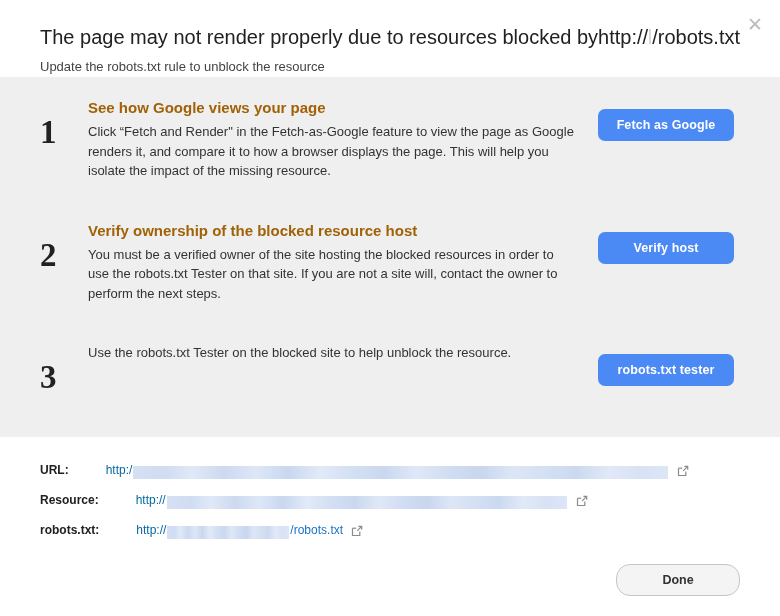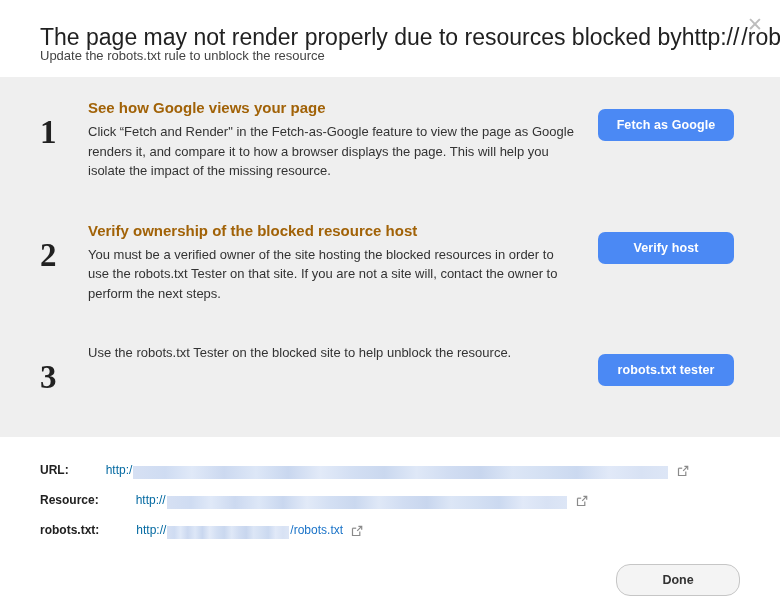--- a/index.html
+++ b/index.html
@@ -17,31 +17,32 @@
   }
 
   
   .header {
     padding: 26px 40px 0 40px;
     position: relative;
     height: 77px;
     box-sizing: border-box;
   }
   .header-title {
-    font-size: 23px;
+    font-size: 20px;
     line-height: 22px;
     color: #212121;
     font-weight: 400;
     white-space: nowrap;
     display: flex;
     align-items: center;
   }
   .header-subtitle {
     font-size: 13px;
     color: #444444;
+    margin-top: 11px;
     line-height: 16px;
   }
   .close-button {
     position: absolute;
     top: 13px;
     right: 14px;
     width: 22px;
     height: 22px;
     display: flex;
     align-items: center;

